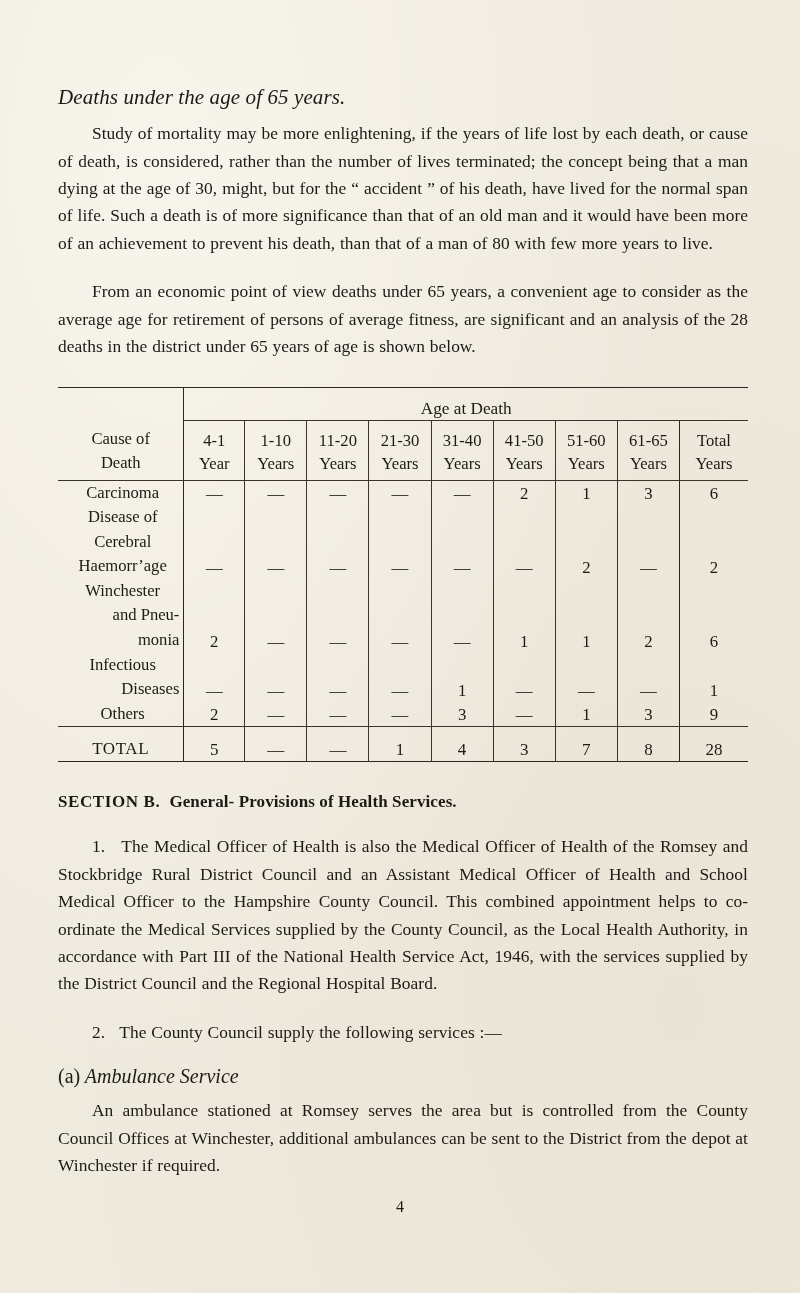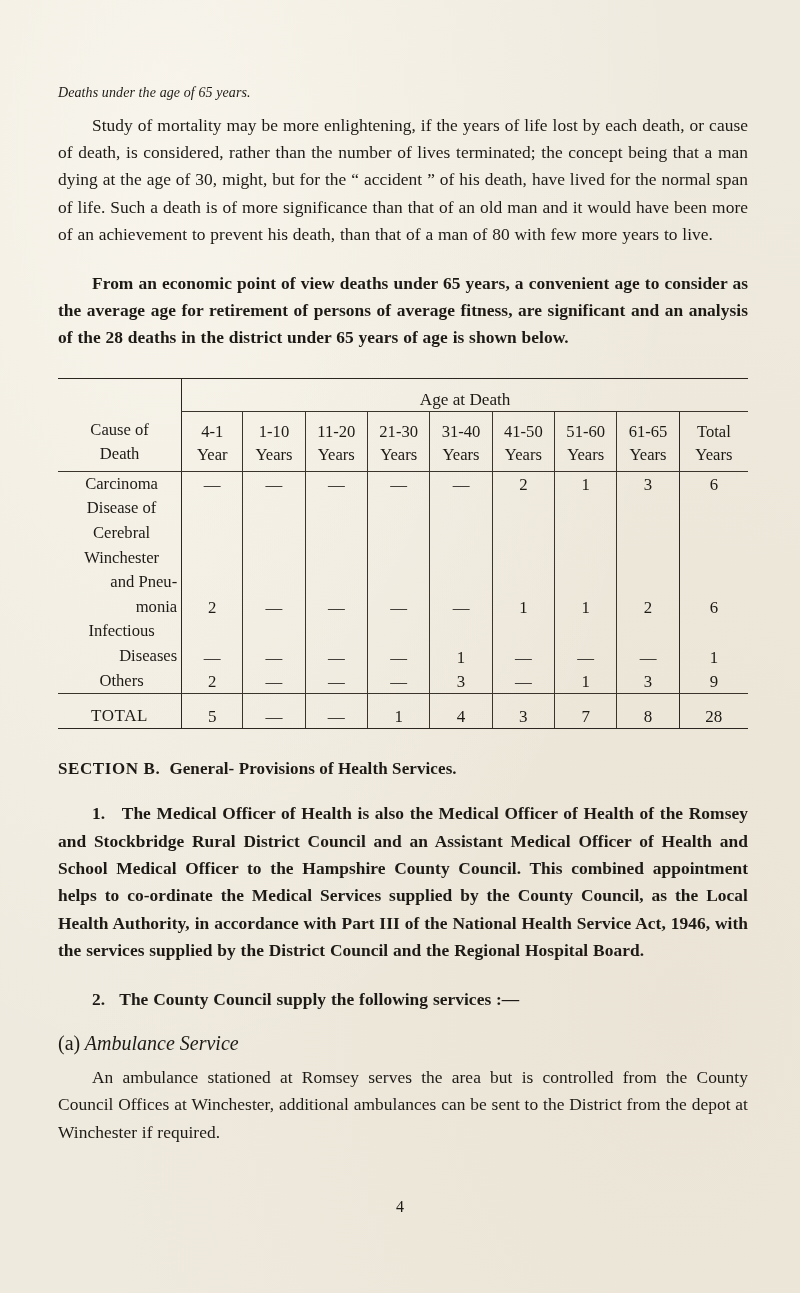--- a/index.html
+++ b/index.html
@@ -27,35 +27,35 @@
   }
   .content {
     position: absolute;
     left: 58px;
     top: 84px;
     width: 690px;
   }
   
   .sec-italic {
     font-style: italic;
-    font-size: 14px;
+    font-size: 21px;
     line-height: 1.25;
     margin: 0 0 10px 0;
     letter-spacing: .1px;
   }
   p.para {
     margin: 0 0 0 0;
     font-size: 17.4px;
     line-height: 27.4px;
     text-align: justify;
     text-indent: 34px;
     letter-spacing: .05px;
     word-spacing: .4px;
   }
-  p.gap-top { margin-top: 21px; font-weight: bold; }
+  p.gap-top { margin-top: 21px; }
   
   .table-wrap {
     margin-top: 26px;
     width: 690px;
     position: relative;
   }
   table.deaths {
     border-collapse: collapse;
     width: 690px;
     font-size: 16.6px;
@@ -272,20 +272,32 @@
               <td class="blank vline"></td>
               <td class="blank vline"></td>
               <td class="blank vline"></td>
               <td class="blank vline"></td>
               <td class="blank vline"></td>
               <td class="blank vline"></td>
               <td class="blank vline"></td>
               <td class="blank vline-long"></td>
             </tr>
             <tr>
+              <td class="causecol">Haemorr’age</td>
+              <td class="num vline-long dash">—</td>
+              <td class="num vline dash">—</td>
+              <td class="num vline dash">—</td>
+              <td class="num vline dash">—</td>
+              <td class="num vline dash">—</td>
+              <td class="num vline dash">—</td>
+              <td class="num vline">2</td>
+              <td class="num vline dash">—</td>
+              <td class="num vline-long">2</td>
+            </tr>
+            <tr>
               <td class="causecol">Winchester</td>
               <td class="blank vline-long"></td>
               <td class="blank vline"></td>
               <td class="blank vline"></td>
               <td class="blank vline"></td>
               <td class="blank vline"></td>
               <td class="blank vline"></td>
               <td class="blank vline"></td>
               <td class="blank vline"></td>
               <td class="blank vline-long"></td>

